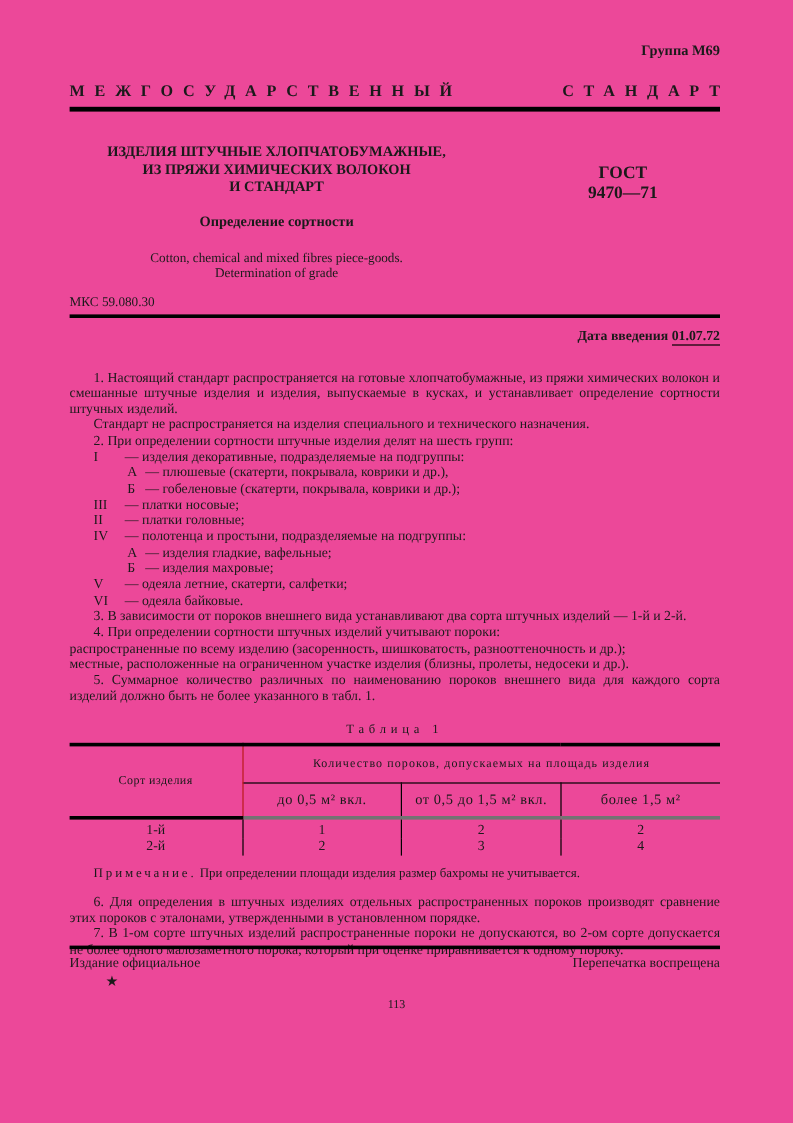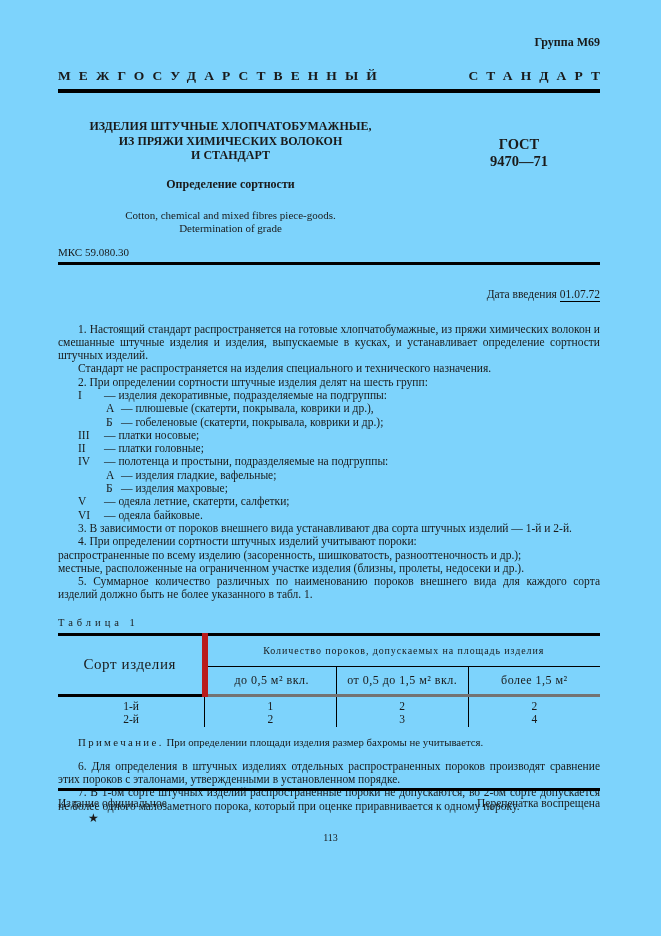--- a/index.html
+++ b/index.html
@@ -1,20 +1,20 @@
 <!DOCTYPE html>
 <html><head>
 <meta charset="utf-8">
 <style>
   html,body { margin:0; padding:0; background:#e8e8e8; }
   .page {
     position: relative;
     width: 661px; height: 936px;
     margin: 0 auto;
-    background: #7dd3fc;
+    background: #ec4899;
     color: #1a1a1a;
     font-family: "Liberation Serif", "DejaVu Serif", serif;
     box-sizing: border-box;
     padding: 36px 61px 0 58px;
     overflow: hidden;
   }
   
   .group-label { text-align: right; font-weight: bold; font-size: 12px; line-height: 13px; }
   .standard-banner {
     display: flex; justify-content: space-between;
@@ -32,37 +32,37 @@
   .title-ru div { font-weight: bold; font-size: 12px; line-height: 14.5px; }
   .subtitle { font-weight: bold; font-size: 12px; margin-top: 14px; }
   .title-en { margin-top: 17px; font-size: 11px; line-height: 13.5px; }
   .designation {
     margin-left: auto; margin-right: 52px;
     text-align: center; font-weight: bold; font-size: 14.5px;
     line-height: 17px; padding-top: 17px; white-space: nowrap;
   }
   .mks { font-size: 11px; margin-top: 10px; }
 
-  .intro-date { text-align: right; font-weight: normal; font-size: 11.5px; margin-top: 23px; }
+  .intro-date { text-align: right; font-weight: bold; font-size: 11.5px; margin-top: 9px; }
   .intro-date .date-value { border-bottom: 1.5px solid #000; padding-bottom: 1px; }
 
   
   .body-text { margin-top: 23px; font-size: 11.5px; line-height: 13.3px; text-align: justify; }
   .body-text p { margin: 0; }
   .body-text p.indent { text-indent: 20px; }
   .list-row { display: flex; margin-left: 20px; }
   .list-row .num { width: 26px; flex-shrink: 0; }
   .list-row.sub { margin-left: 48px; }
   .list-row.sub .num { width: 15px; }
 
   
-  .table-caption { text-align: left; font-size: 10.5px; letter-spacing: 0.38em; margin: 15px 0 5px 0; }
+  .table-caption { text-align: center; font-size: 10.5px; letter-spacing: 0.38em; margin: 15px 0 5px 0; }
   table.grades { width: 100%; border-collapse: collapse; border-top: 3px solid #000; table-layout: fixed; }
   table.grades th, table.grades td { font-weight: normal; text-align: center; padding: 0 4px; }
-  th.col-sort { width: 25%; border-right: 6px solid #b91c1c; border-bottom: 3px solid #000; font-size: 15px; letter-spacing: 0.04em; }
+  th.col-sort { width: 25%; border-right: 1px solid #b91c1c; border-bottom: 3px solid #000; font-size: 10px; letter-spacing: 0.04em; }
   th.span-head { border-bottom: 1px solid #000; font-size: 10px; letter-spacing: 0.09em; height: 30px; }
   tr.sub-head th { border-bottom: 3px solid #737373; font-size: 12px; letter-spacing: 0.04em; height: 27px; }
   tr.sub-head th.c1, tr.sub-head th.c2 { border-right: 1px solid #000; }
   tr.sub-head th.c1 { width: 24%; }
   tr.sub-head th.c2 { width: 24%; }
   tbody td { font-size: 11.5px; line-height: 13.5px; }
   tbody tr.first td { padding-top: 3px; }
   tbody td.b1, tbody td.b2, tbody td.b3 { border-right: 1px solid #000; }
 
   .note { margin-top: 9px; margin-left: 20px; font-size: 10.8px; }

